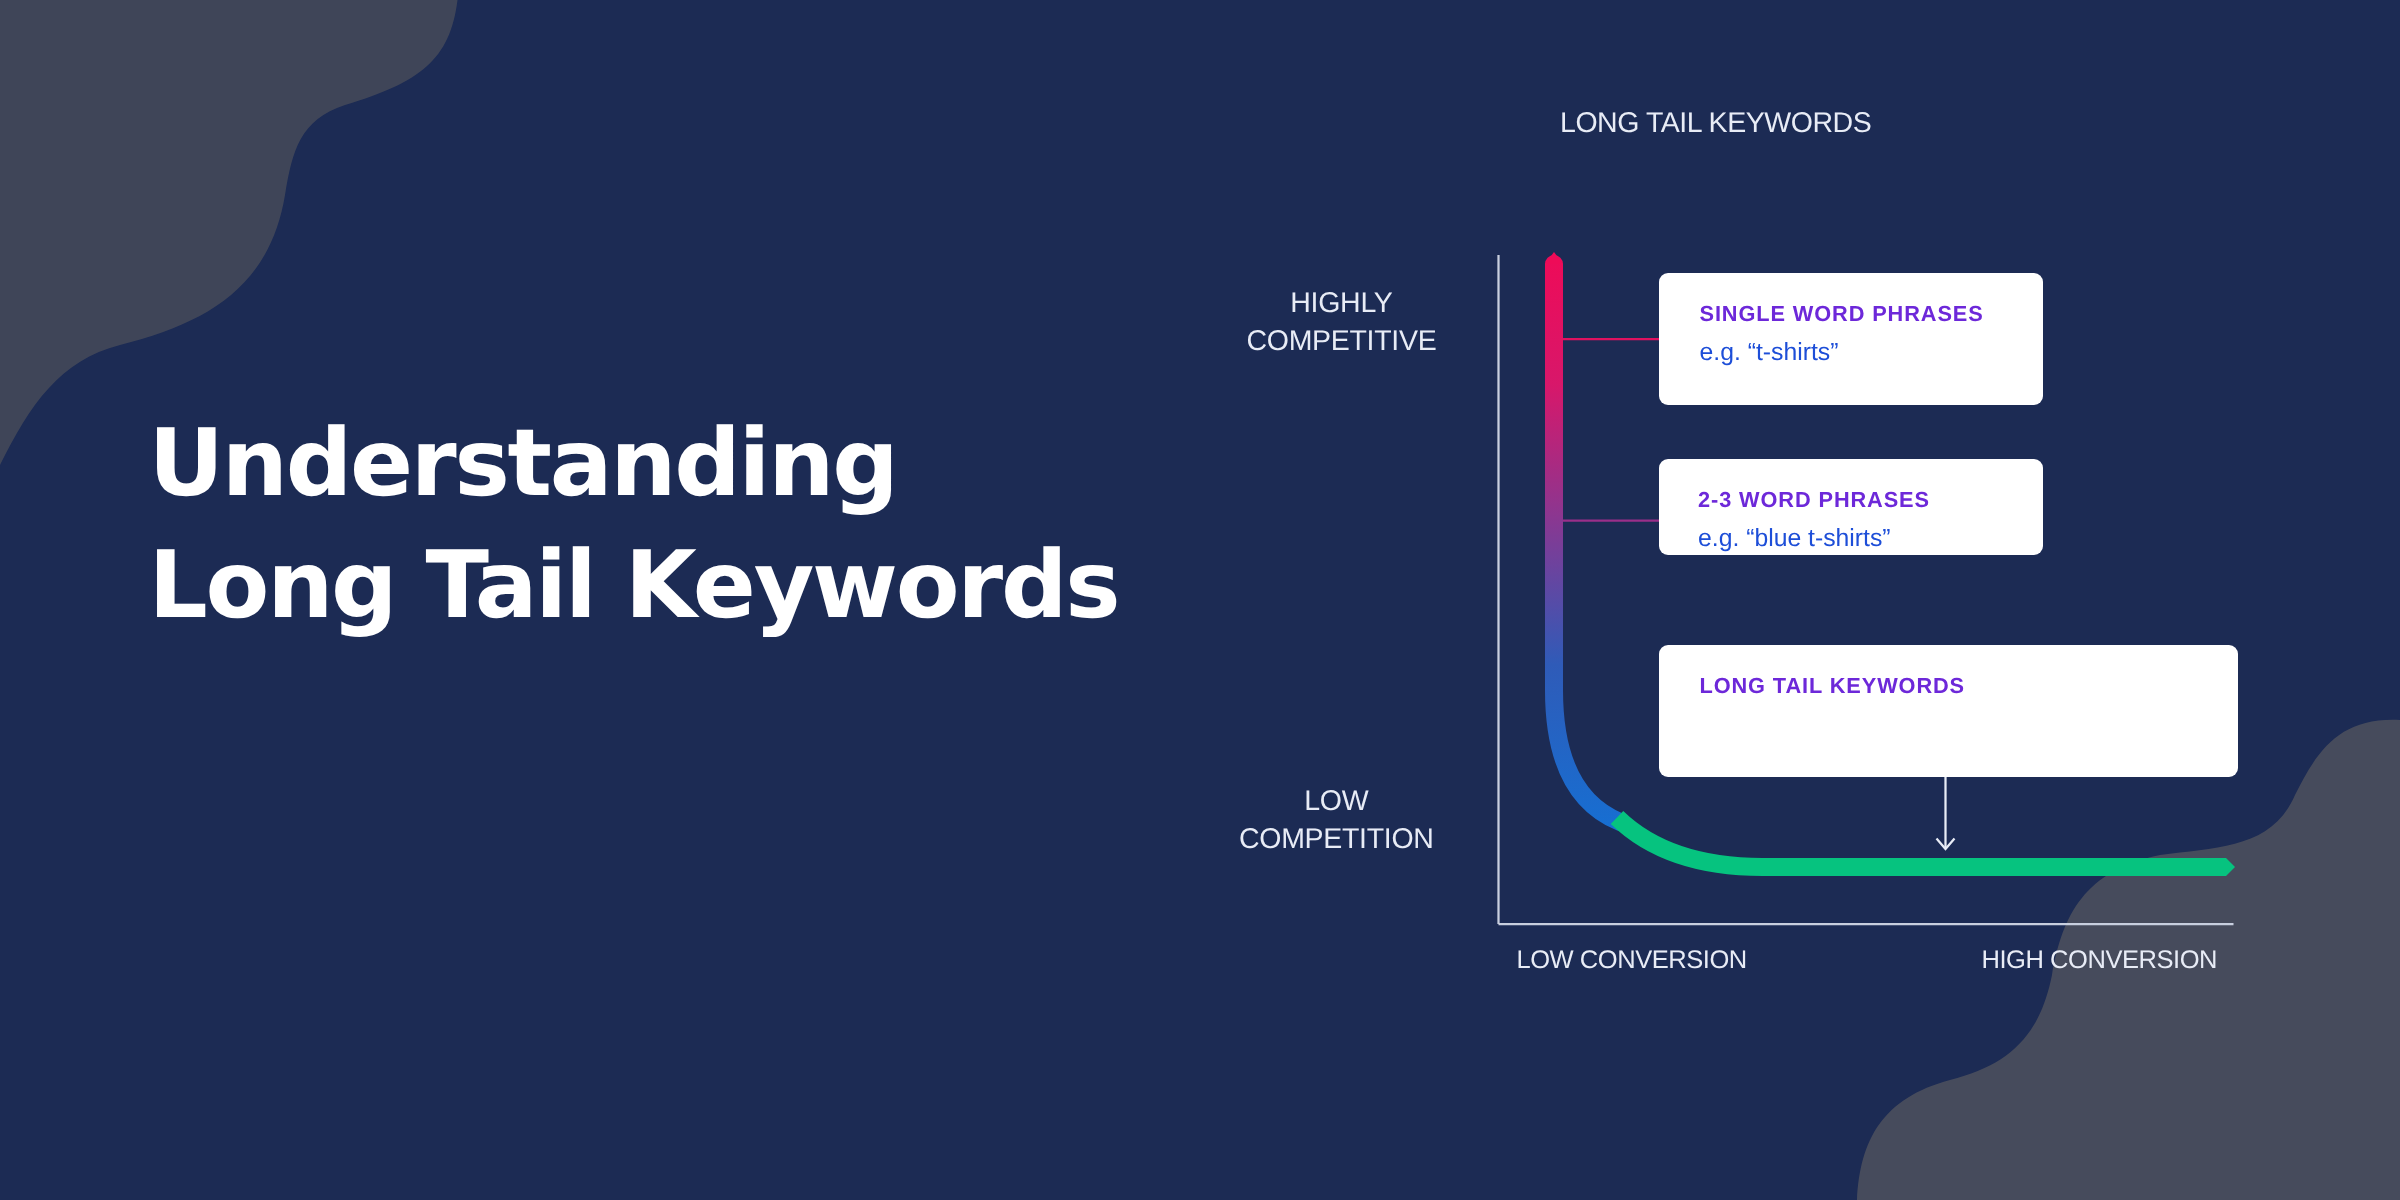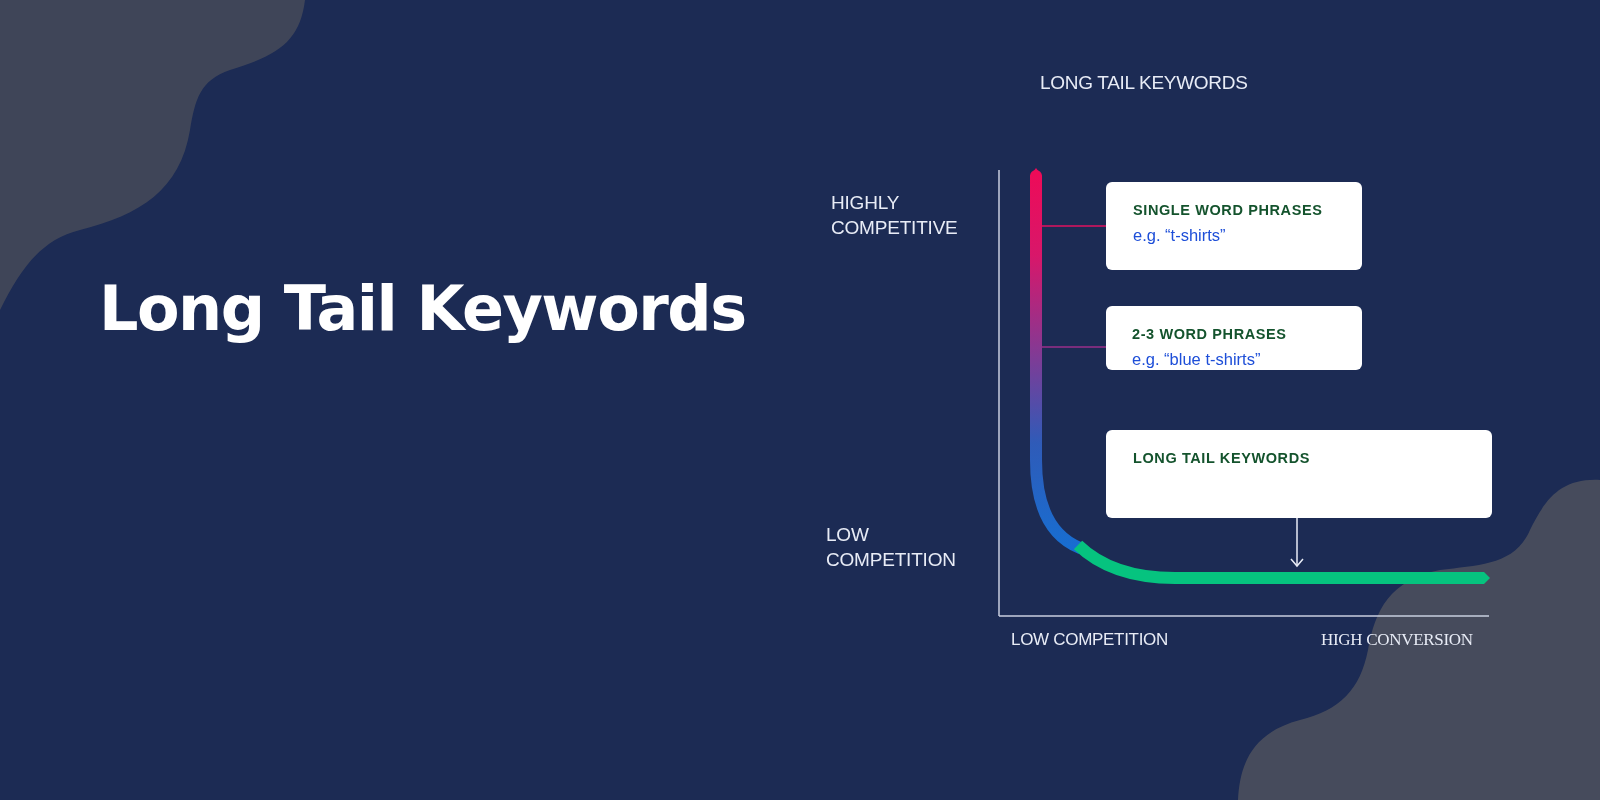--- a/index.html
+++ b/index.html
@@ -15,32 +15,32 @@
       color: #ffffff; font-family: "DejaVu Sans", sans-serif; font-weight: bold;
       font-size: 62px; line-height: 81px; letter-spacing: -1.5px;
       margin: 0;
     }
     .headline span { display: block; white-space: nowrap; }
     .chart-title {
       position: absolute; left: 1040px; top: 72px;
       color: #e8ecf6; font-size: 19px; letter-spacing: -0.3px; white-space: nowrap;
     }
     .ylabel {
-      position: absolute; color: #e8ecf6; font-size: 19px; line-height: 25px; letter-spacing: -0.2px;
+      position: absolute; color: #e8ecf6; font-size: 19px; line-height: 25px; letter-spacing: -0.2px; text-align: center;
     }
     .ylabel span { display: block; }
     .xlabel {
       position: absolute; color: #e8ecf6; font-size: 17px; letter-spacing: -0.3px; white-space: nowrap;
     }
     .card {
       position: absolute; background: #ffffff; border-radius: 6px;
       box-sizing: border-box; padding: 20px 27px;
     }
     .card-title {
-      color: #14532d; font-size: 14.5px; font-weight: bold; letter-spacing: 0.6px;
+      color: #6d28d9; font-size: 14.5px; font-weight: bold; letter-spacing: 0.6px;
       margin-bottom: 8px; white-space: nowrap;
     }
     .card-example {
       color: #1d4ed8; font-size: 16.5px; white-space: nowrap;
     }
   </style>
 </head>
 <body>
 
 <svg class="bg-svg" viewBox="0 0 1600 800" xmlns="http://www.w3.org/2000/svg">
@@ -68,37 +68,38 @@
 
   <path d="M1078,545 Q1112,578 1175,578 L1484,578" fill="none" stroke="#06c37f" stroke-width="12"></path>
   <polygon points="1484,572 1490,578 1484,584" fill="#06c37f"></polygon>
   <polygon points="1030,176 1036,168 1042,176" fill="#ee0b58"></polygon>
 
   <line x1="1297" y1="518" x2="1297" y2="566" stroke="#e8ecf6" stroke-width="1.5"></line>
   <polyline points="1291,559 1297,566 1303,559" fill="none" stroke="#e8ecf6" stroke-width="1.5"></polyline>
 </svg>
 
 <h1 class="headline">
+  <span>Understanding</span>
   <span>Long Tail Keywords</span>
 </h1>
 
 <div class="chart-title">LONG TAIL KEYWORDS</div>
 
 <div class="ylabel" style="left:831px; top:190px;">
   <span>HIGHLY</span>
   <span>COMPETITIVE</span>
 </div>
 
 <div class="ylabel" style="left:826px; top:522px;">
   <span>LOW</span>
   <span>COMPETITION</span>
 </div>
 
-<div class="xlabel" style="left:1011px; top:630px;">LOW COMPETITION</div>
-<div class="xlabel" style="left:1321px; top:630px;font-family:Liberation Serif, serif;">HIGH CONVERSION</div>
+<div class="xlabel" style="left:1011px; top:630px;">LOW CONVERSION</div>
+<div class="xlabel" style="left:1321px; top:630px;">HIGH CONVERSION</div>
 
 <div class="card" style="left:1106px; top:182px; width:256px; height:88px;">
   <div class="card-title">SINGLE WORD PHRASES</div>
   <div class="card-example">e.g. “t-shirts”</div>
 </div>
 
 <div class="card" style="left:1106px; top:306px; width:256px; height:64px;padding-left:26px;">
   <div class="card-title">2-3 WORD PHRASES</div>
   <div class="card-example">e.g. “blue t-shirts”</div>
 </div>

